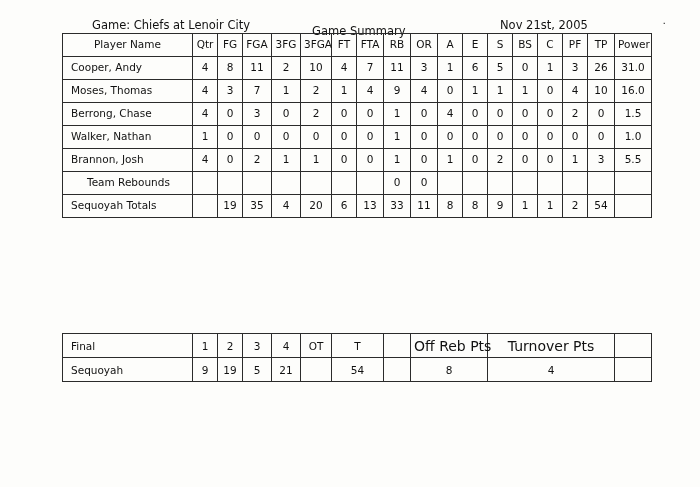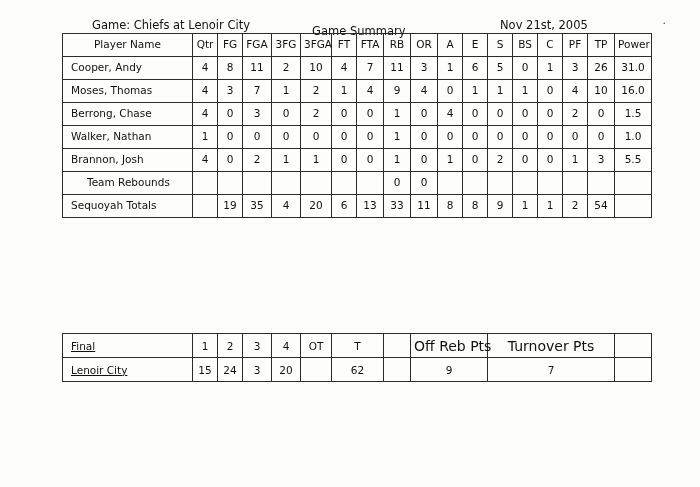--- a/index.html
+++ b/index.html
@@ -109,21 +109,20 @@
     border: 1px solid #2b2b2b;
     height: 23px;
     padding: 0 3px;
     text-align: center;
     vertical-align: middle;
     color: #111;
   }
   table.sum td.name-cell {
     text-align: left;
     padding-left: 8px;
-    text-decoration: underline;
   }
   .grp-label {
     font-size: 14px;
     white-space: nowrap;
   }
 </style>
 </head>
 <body>
 
 <div class="page">
@@ -354,29 +353,29 @@
           <td>3</td>
           <td>4</td>
           <td>OT</td>
           <td colspan="2">T</td>
           <td></td>
           <td colspan="3" class="grp-label">Off Reb Pts</td>
           <td colspan="5" class="grp-label">Turnover Pts</td>
           <td></td>
         </tr>
         <tr>
-          <td class="name-cell">Lenoir City</td>
-          <td>15</td>
-          <td>24</td>
-          <td>3</td>
-          <td>20</td>
-          <td></td>
-          <td colspan="2">62</td>
-          <td></td>
-          <td colspan="3">9</td>
-          <td colspan="5">7</td>
+          <td class="name-cell">Sequoyah</td>
+          <td>9</td>
+          <td>19</td>
+          <td>5</td>
+          <td>21</td>
+          <td></td>
+          <td colspan="2">54</td>
+          <td></td>
+          <td colspan="3">8</td>
+          <td colspan="5">4</td>
           <td></td>
         </tr>
       </tbody>
     </table>
   </div>
 
 </div>
 
 </body></html>

